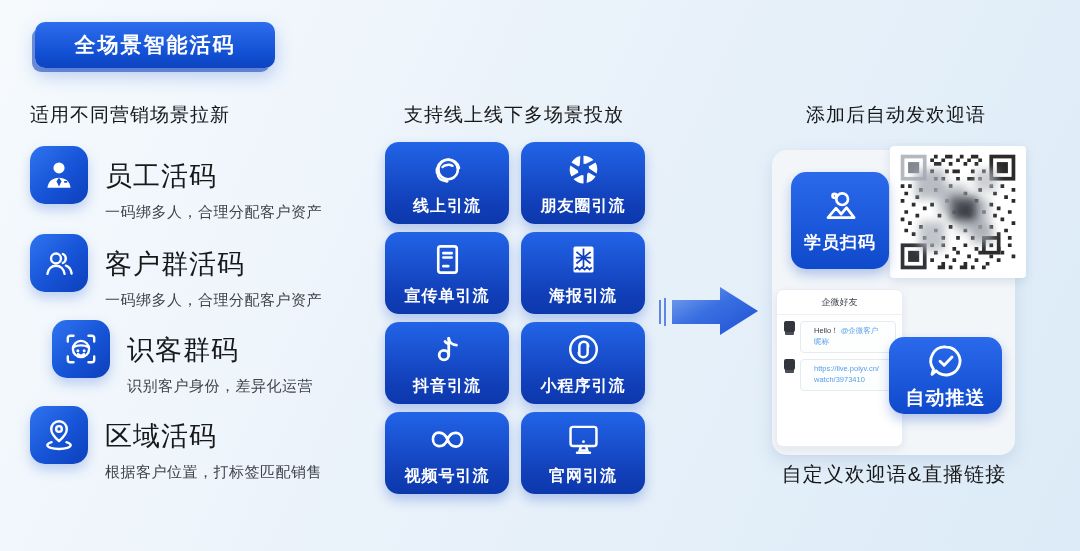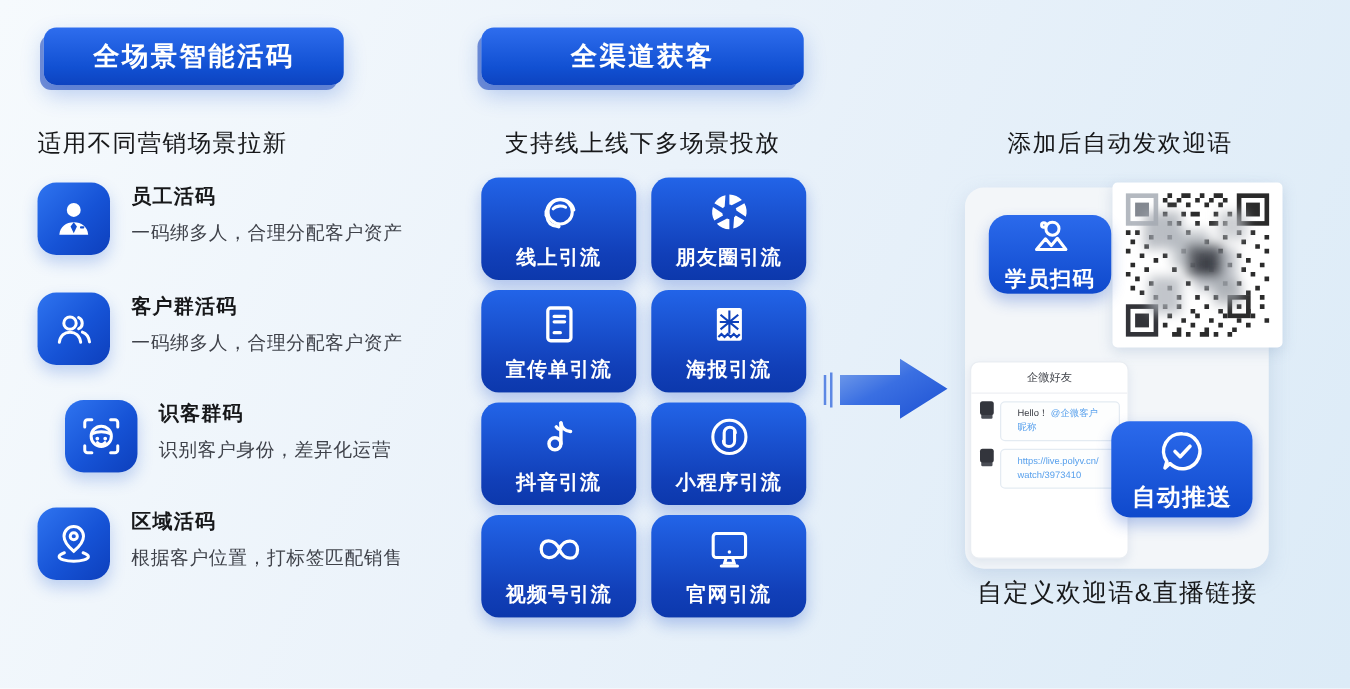--- a/index.html
+++ b/index.html
@@ -11,21 +11,21 @@
     box-shadow:-4px 5px 0 -1px rgba(12,60,185,.55),0 8px 18px rgba(30,90,210,.28);
     display:flex;align-items:center;justify-content:center;}
   .pill span{color:#fff;font-size:21px;font-weight:bold;letter-spacing:2px;}
   .subtitle{position:absolute;font-size:19px;font-weight:500;color:#17181a;letter-spacing:1px;}
   .feature{position:absolute;display:flex;gap:17px;align-items:flex-start;}
   .f-icon{width:58px;height:58px;border-radius:15px;flex:0 0 auto;
     background:linear-gradient(135deg,#2f74f0 0%,#1653d6 55%,#0d3fbc 100%);
     box-shadow:0 6px 12px rgba(30,90,210,.25);
     display:flex;align-items:center;justify-content:center;}
   .f-icon svg{width:36px;height:36px;}
-  .f-title{font-size:16px;font-weight:bold;color:#17181a;letter-spacing:1px;margin-top:1px;}
+  .f-title{font-size:27px;font-weight:normal;color:#17181a;letter-spacing:1px;margin-top:12px;}
   .f-desc{font-size:15px;color:#3f424a;margin-top:9px;letter-spacing:.5px;}
   .tile-grid{position:absolute;left:385px;top:142px;display:grid;
     grid-template-columns:124px 124px;grid-auto-rows:82px;column-gap:12px;row-gap:8px;}
   .tile{border-radius:14px;background:linear-gradient(180deg,#2264e8 0%,#113fb8 75%,#0c38ac 100%);
     box-shadow:0 6px 12px rgba(25,80,200,.28);
     display:flex;flex-direction:column;align-items:center;justify-content:flex-end;padding-bottom:7px;}
   .tile .t-icon{flex:1;display:flex;align-items:center;justify-content:center;}
   .tile svg{width:37px;height:37px;}
   .tile .t-label{color:#fff;font-size:16px;font-weight:bold;letter-spacing:1px;}
   .arrow{position:absolute;left:652px;top:280px;}
@@ -121,23 +121,20 @@
           <circle cx="12" cy="8" r="1.9"></circle>
           <path d="M7 16.8c-1.7.6-2.8 1.4-2.8 2.1 0 1.3 3.5 2.4 7.8 2.4s7.8-1.1 7.8-2.4c0-.7-1.1-1.5-2.8-2.1"></path>
         </svg>
     </div>
     <div>
       <div class="f-title">区域活码</div>
       <div class="f-desc">根据客户位置，打标签匹配销售</div>
     </div>
   </div>
 
-  <div class="pill" style="left:385px;top:22px;width:258px;">
-    <span>全渠道获客</span>
-  </div>
   <div class="subtitle" style="left:385px;top:102px;width:258px;text-align:center;">支持线上线下多场景投放</div>
 
   <div class="tile-grid">
     <div class="tile">
       <div class="t-icon">
         <svg viewBox="0 0 24 24" fill="none" stroke="#fff" stroke-width="1.6" stroke-linecap="round">
             <circle cx="12.4" cy="12" r="6.3"></circle>
             <path d="M5.5 11a7.2 7.2 0 0 1 14 0"></path>
             <rect x="4.3" y="10.6" width="2.4" height="4.4" rx="1.2" fill="#fff" stroke="none"></rect>
             <path d="M5.6 14.8c.3 2.7 2.4 4.3 5 4.7"></path>
@@ -280,21 +277,21 @@
           <rect x="16" y="13" width="9" height="9" fill="#a8adb5" opacity=".75"></rect>
           <rect x="21" y="5" width="6" height="6" fill="#b8bcc2" opacity=".7"></rect>
           <rect x="6" y="19" width="7" height="8" fill="#adb2b9" opacity=".75"></rect>
           <rect x="20" y="20" width="6" height="5" fill="#9b9fa7" opacity=".7"></rect>
           <rect x="14" y="12" width="8" height="7" fill="#5c6067" opacity=".9"></rect>
           <rect x="16" y="14" width="5" height="5" fill="#3c4047"></rect>
         </g>
     </svg>
   </div>
 
-  <div class="bluebtn" style="left:791px;top:172px;width:98px;height:63px;">
+  <div class="bluebtn" style="left:791px;top:172px;width:98px;height:97px;">
     <svg viewBox="0 0 24 24" fill="none" stroke="#fff" stroke-width="1.6" stroke-linecap="round" stroke-linejoin="round">
         <circle cx="13.3" cy="7.3" r="3.5"></circle>
         <circle cx="8.7" cy="5.3" r="1.2"></circle>
         <path d="M4.8 18.4l4.8-5.7 3.1 3.6 3.2-3.9 4.6 6z"></path>
       </svg>
     <div class="b-label" style="font-size:17px;">学员扫码</div>
   </div>
 
   <div class="chat">
     <div class="chat-header">企微好友</div>

